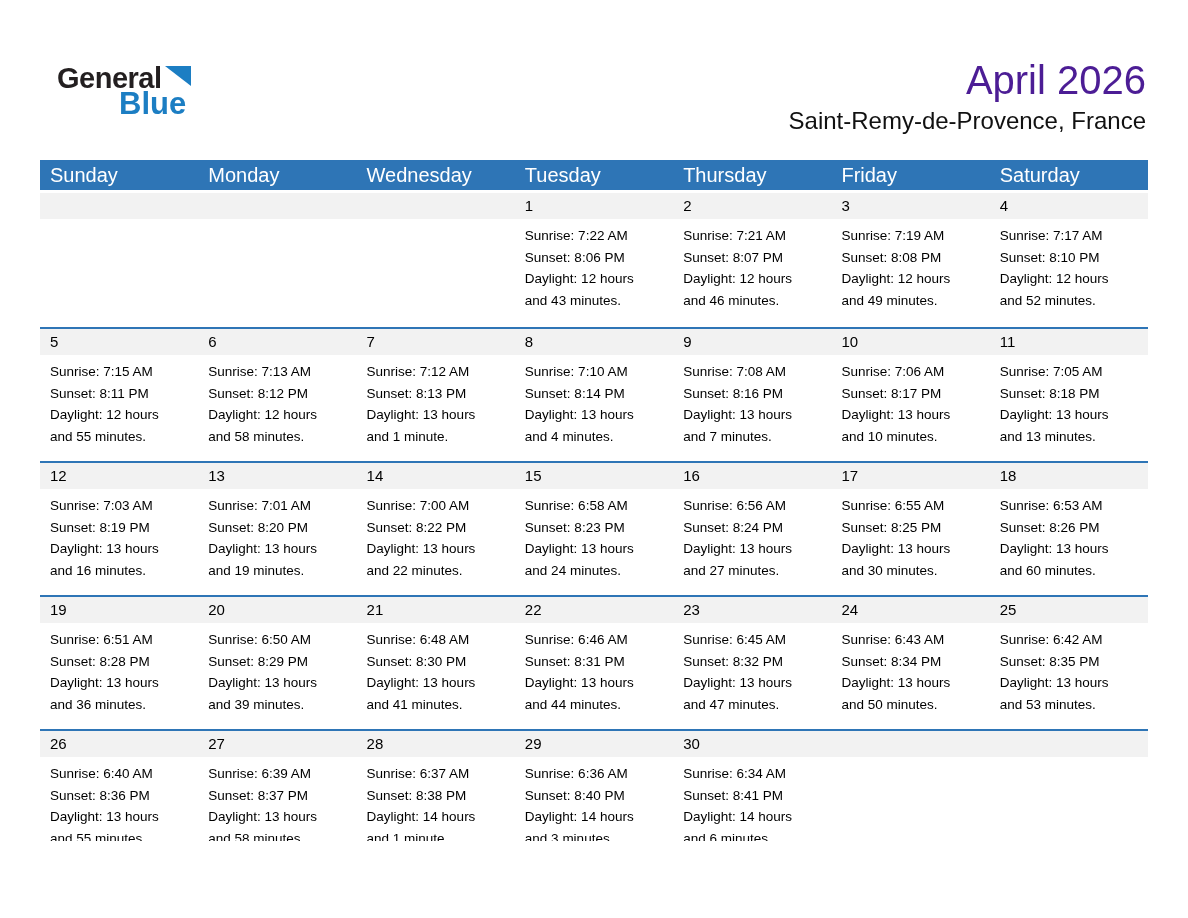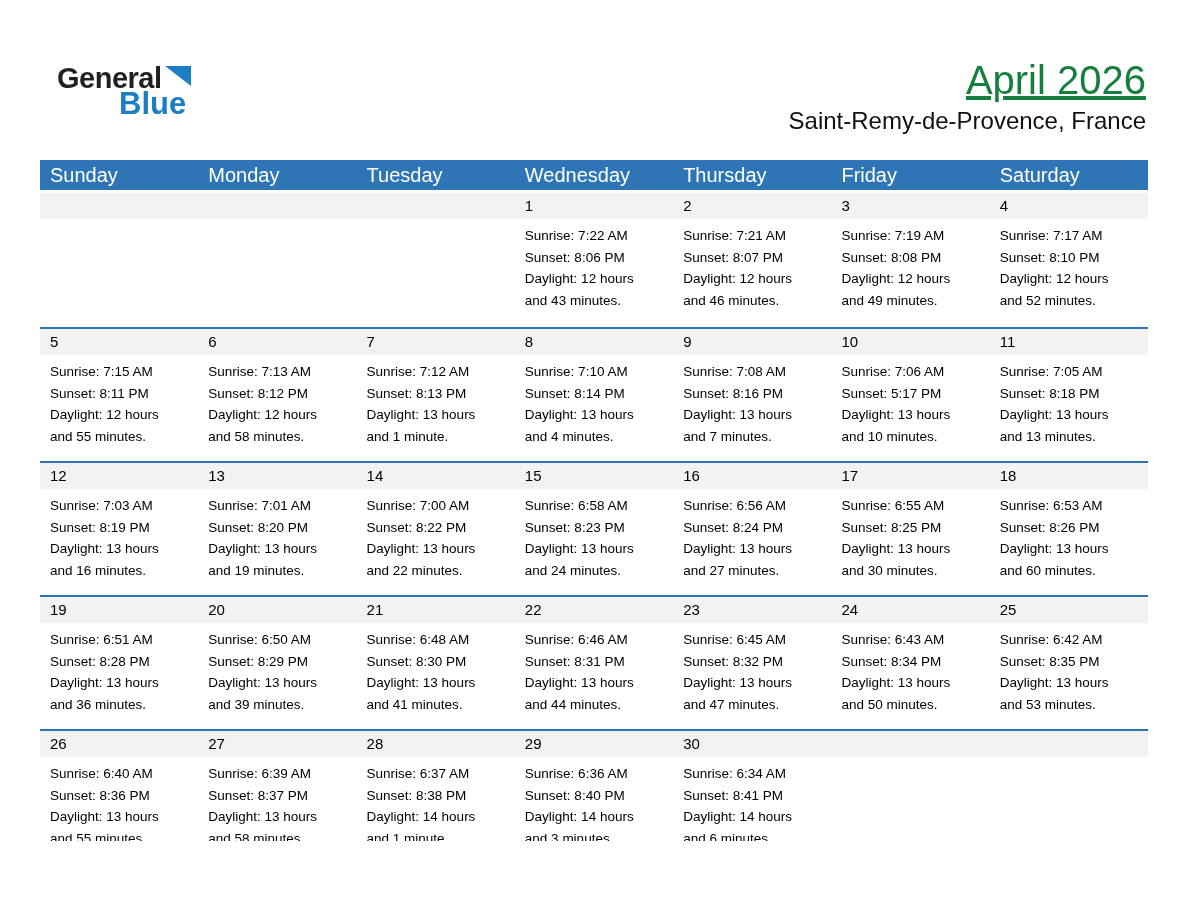--- a/index.html
+++ b/index.html
@@ -9,21 +9,21 @@
 
   
   .top { position:relative; height:160px; padding:0 40px; }
   .logo { position:absolute; left:57px; top:62px; width:160px; }
   .logo-top { display:flex; align-items:flex-start; }
   .logo-general { font-size:29px; font-weight:600; color:#231f20; letter-spacing:-0.5px; }
   .logo-tri { margin-left:2px; margin-top:3px; }
   .logo-blue { font-size:31px; font-weight:600; margin-left:62px; margin-top:-9px; }
 
   .titles { position:absolute; right:42px; top:58px; text-align:right; }
-  .cal-title { font-size:40px; font-weight:400; color:#15803d;text-decoration:underline; }
+  .cal-title { font-size:40px; font-weight:400; color:#4c1d95; }
   .cal-subtitle { font-size:24px; font-weight:400; color:#111; margin-top:4px; }
 
   
   .calendar { margin:0 40px; }
   .weekday-header { display:grid; grid-template-columns:repeat(7,1fr);
     background:var(--header-bg,#2E75B6); height:30px; }
   .weekday-header .wd { color:#ffffff; font-size:20px; line-height:30px;
     padding-left:10px; overflow:hidden; white-space:nowrap; }
 
   .weeks { border-bottom:2px solid var(--row-line,#2E75B6); }
@@ -56,22 +56,22 @@
     <div class="titles">
       <div class="cal-title">April 2026</div>
       <div class="cal-subtitle">Saint-Remy-de-Provence, France</div>
     </div>
   </div>
 
   <div class="calendar">
     <div class="weekday-header">
       <div class="wd">Sunday</div>
       <div class="wd">Monday</div>
+      <div class="wd">Wednesday</div>
       <div class="wd">Tuesday</div>
-      <div class="wd">Wednesday</div>
       <div class="wd">Thursday</div>
       <div class="wd">Friday</div>
       <div class="wd">Saturday</div>
     </div>
     <div class="weeks">
         <div class="week">
           <div class="cell">
             <div class="day-num"></div>
             <div class="cell-body"></div>
           </div>
@@ -163,21 +163,21 @@
               <div class="cell-line">Sunrise: 7:08 AM</div>
               <div class="cell-line">Sunset: 8:16 PM</div>
               <div class="cell-line">Daylight: 13 hours</div>
               <div class="cell-line">and 7 minutes.</div>
             </div>
           </div>
           <div class="cell">
             <div class="day-num">10</div>
             <div class="cell-body">
               <div class="cell-line">Sunrise: 7:06 AM</div>
-              <div class="cell-line">Sunset: 5:17 PM</div>
+              <div class="cell-line">Sunset: 8:17 PM</div>
               <div class="cell-line">Daylight: 13 hours</div>
               <div class="cell-line">and 10 minutes.</div>
             </div>
           </div>
           <div class="cell">
             <div class="day-num">11</div>
             <div class="cell-body">
               <div class="cell-line">Sunrise: 7:05 AM</div>
               <div class="cell-line">Sunset: 8:18 PM</div>
               <div class="cell-line">Daylight: 13 hours</div>

